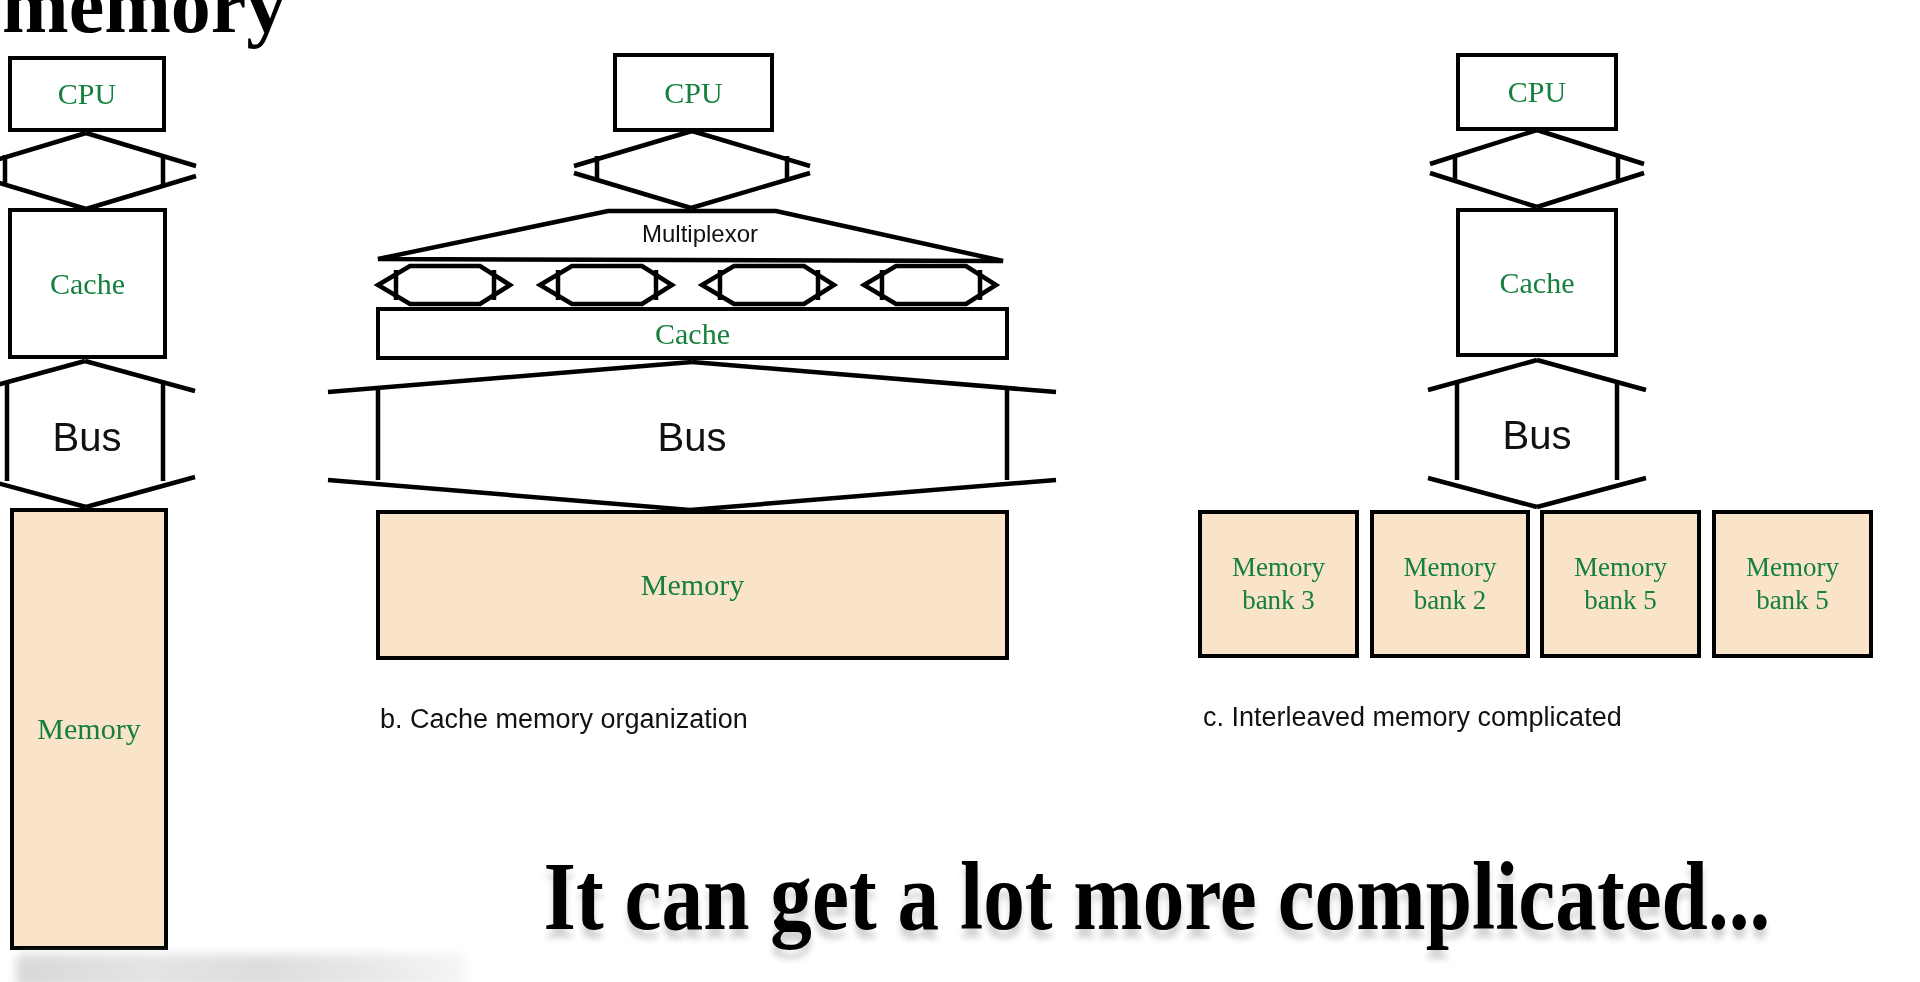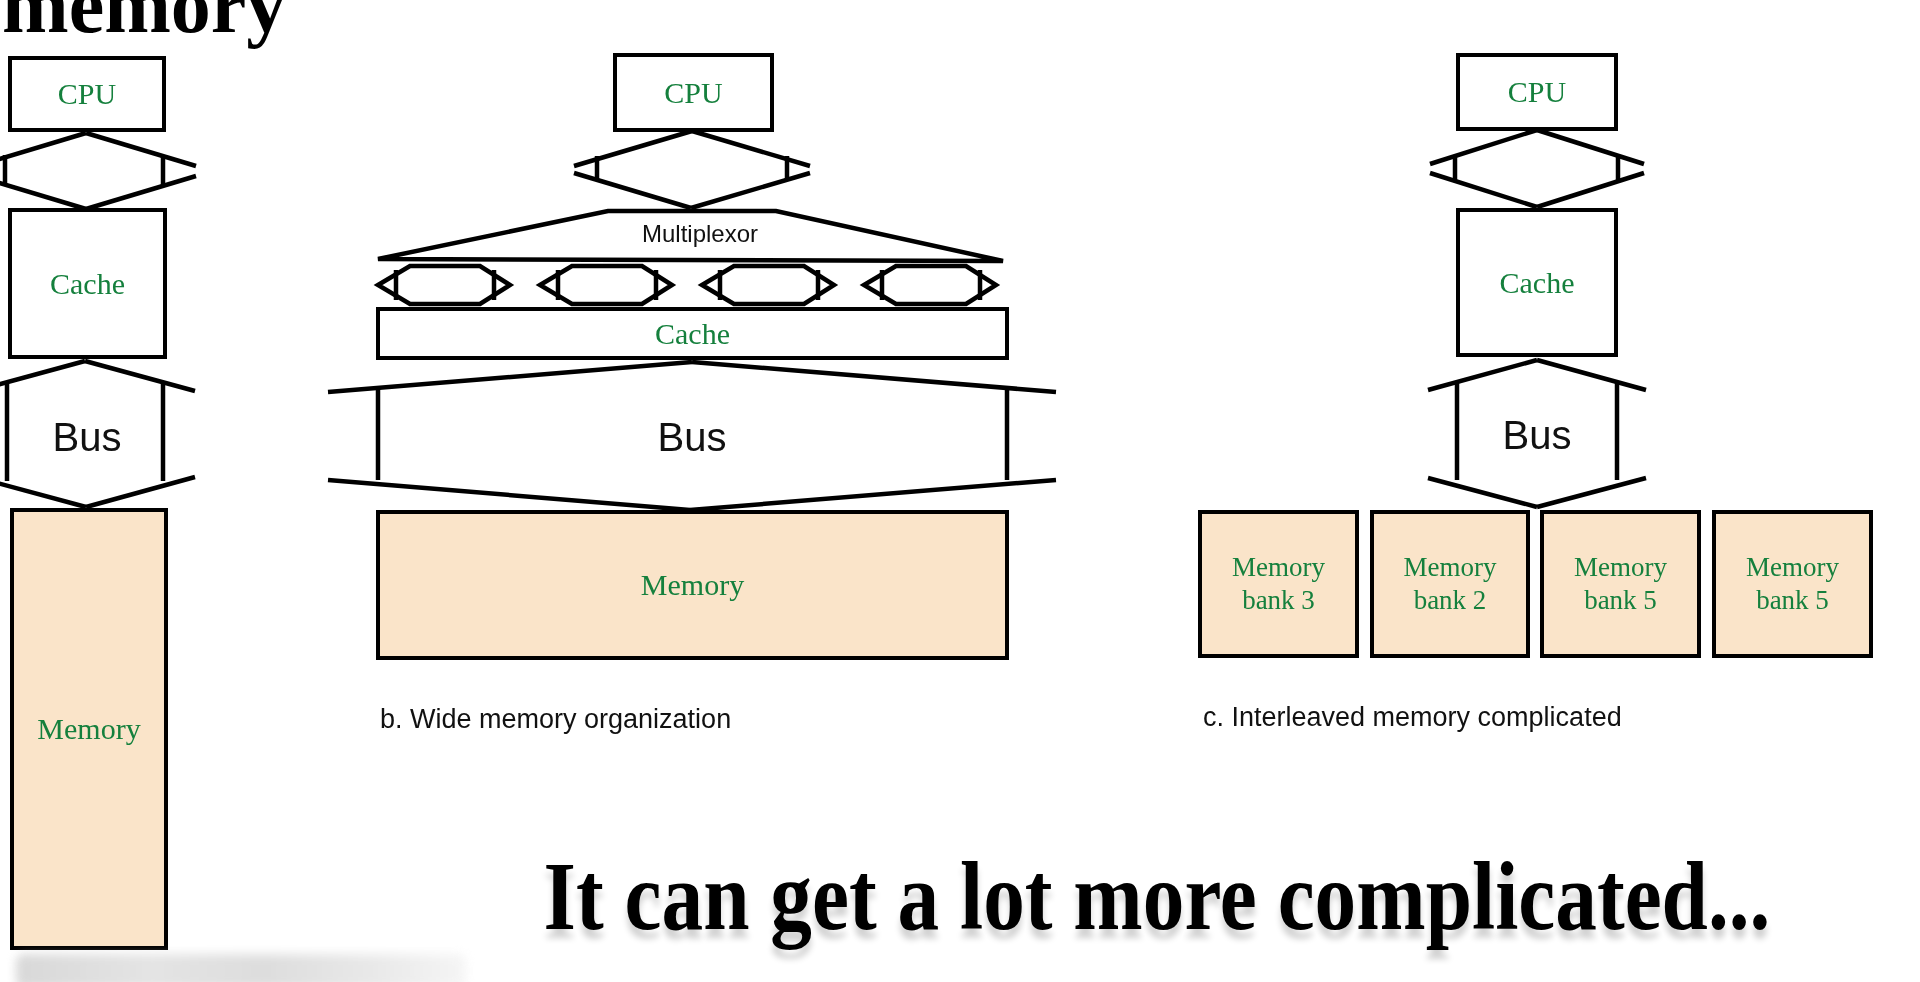--- a/index.html
+++ b/index.html
@@ -131,21 +131,21 @@
 </div>
 <div class="dbox" style="left:376px;top:307px;width:633px;height:53px;">
   <span>Cache</span>
 </div>
 <div class="shape-label" style="left:632px;top:420px;width:120px;height:34px;">
   <span>Bus</span>
 </div>
 <div class="dbox peach" style="left:376px;top:510px;width:633px;height:150px;">
   <span>Memory</span>
 </div>
-<div class="caption" style="left:380px;top:704px;">b. Wide memory organization</div>
+<div class="caption" style="left:380px;top:704px;">b. Cache memory organization</div>
 
 <div class="dbox" style="left:1456px;top:53px;width:162px;height:78px;">
   <span>CPU</span>
 </div>
 <div class="dbox" style="left:1456px;top:208px;width:162px;height:149px;">
   <span>Cache</span>
 </div>
 <div class="shape-label" style="left:1477px;top:418px;width:120px;height:34px;">
   <span>Bus</span>
 </div>

